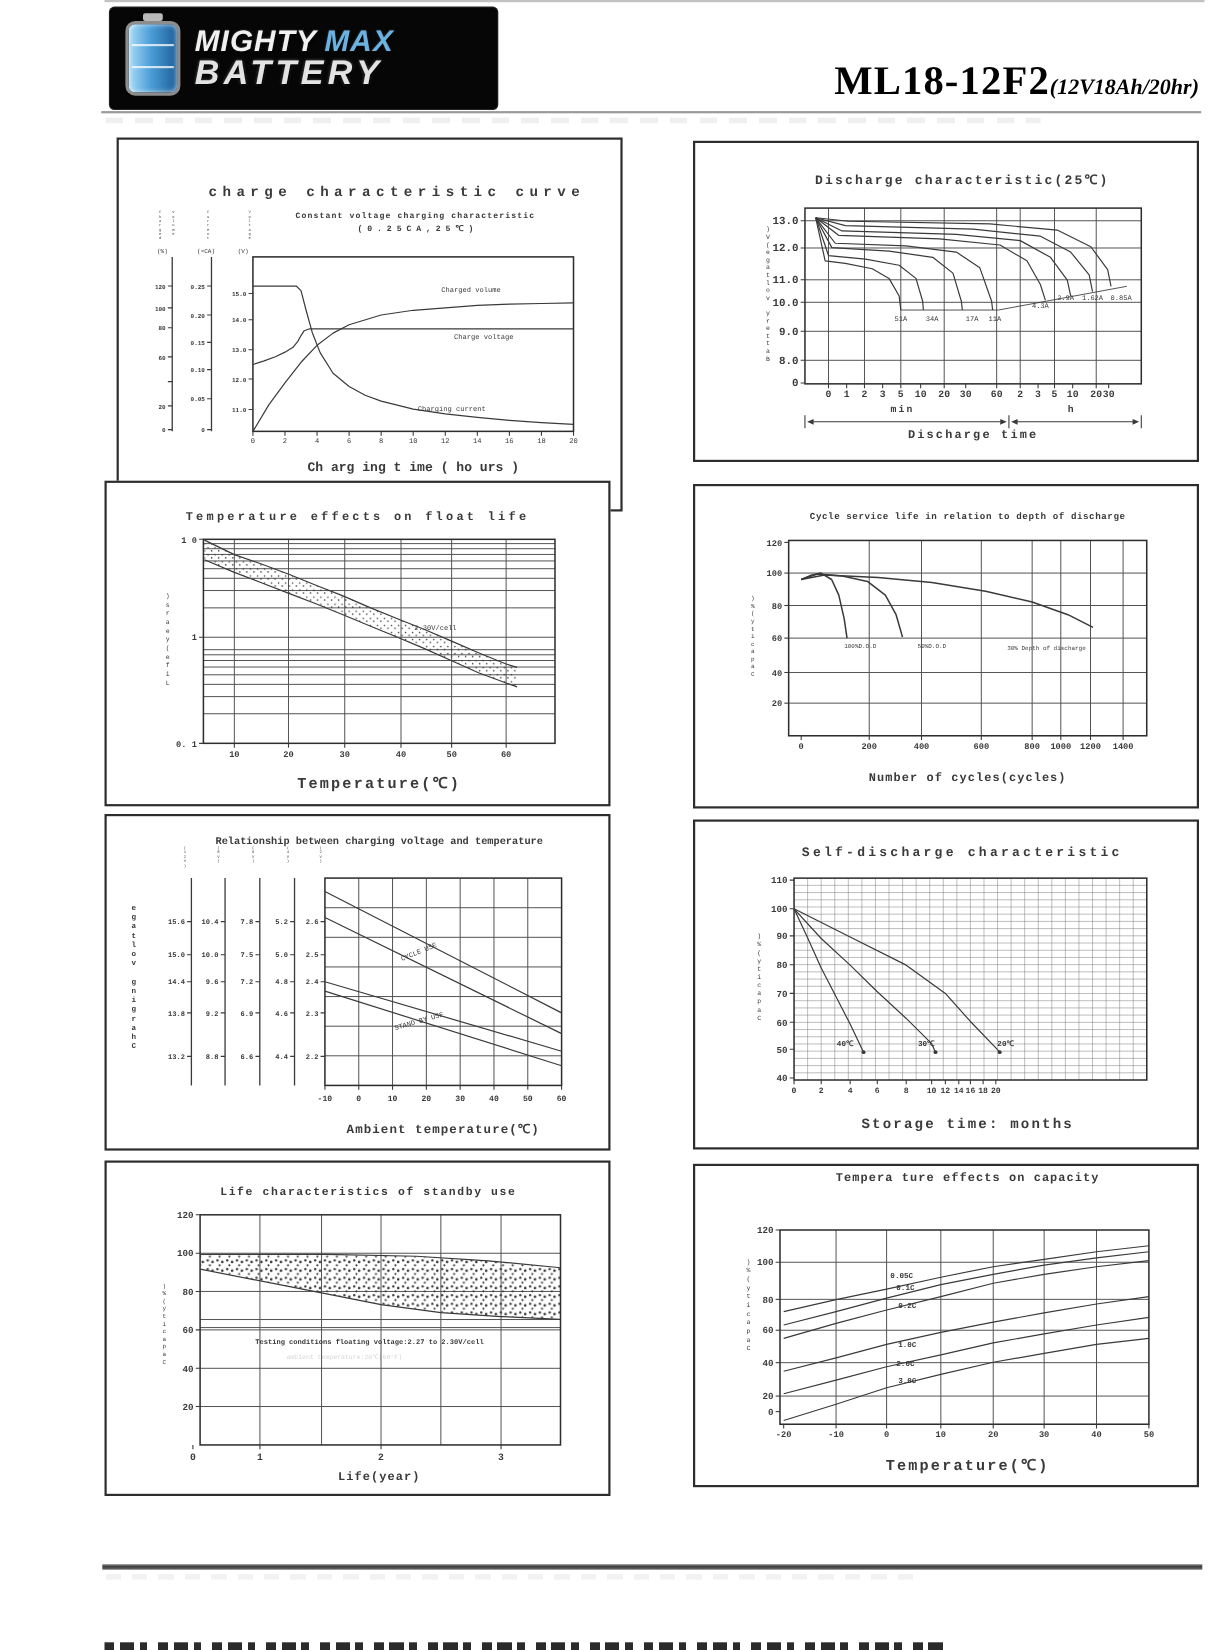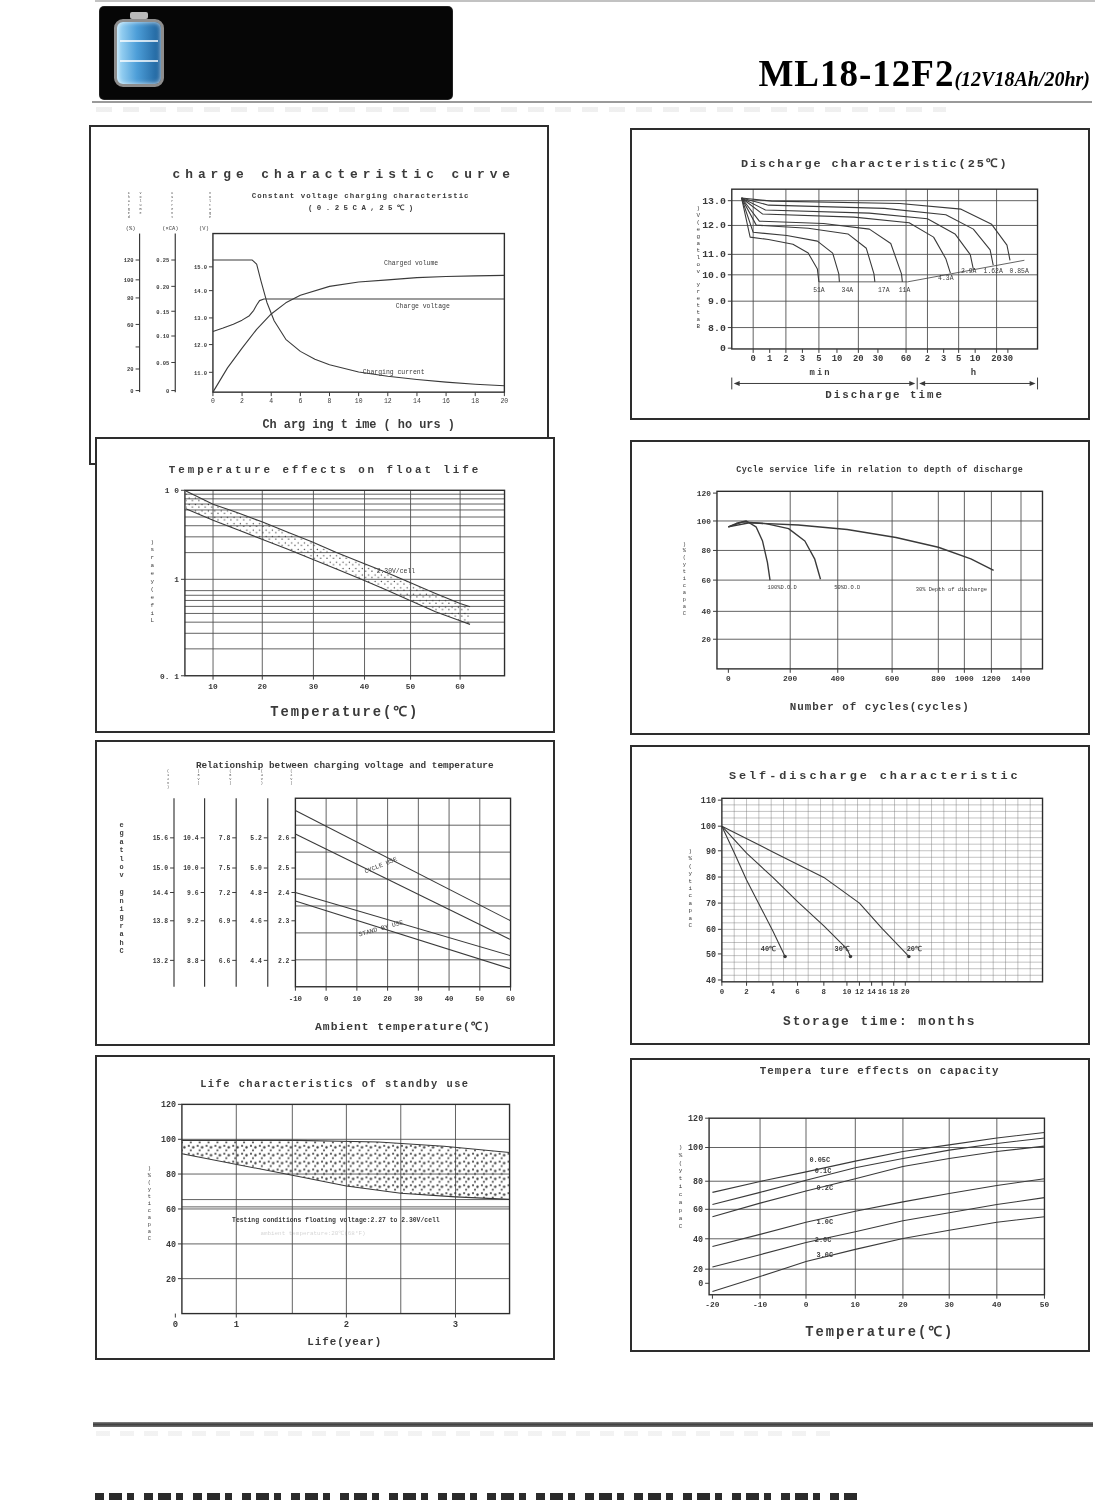--- a/index.html
+++ b/index.html
@@ -25,30 +25,34 @@
   .ghost2{position:absolute;left:96px;top:1431px;width:740px;height:5px;background:repeating-linear-gradient(90deg,#e6e6e6 0 14px,transparent 14px 24px);opacity:.5;}
   .cutoff{position:absolute;left:95px;top:1493px;width:765px;height:7px;background:repeating-linear-gradient(90deg,#2b2b2b 0 9px,transparent 9px 14px,#2b2b2b 14px 27px,transparent 27px 32px,#2b2b2b 32px 39px,transparent 39px 49px);}
 </style>
 </head>
 <body>
 
 <div class="top-line"></div>
 
 <div class="logo">
   <div class="batt"></div>
+  <div class="logo-text">
+    <div class="lt1"><span>MIGHTY</span><span class="max">MAX</span></div>
+    <div class="lt2">BATTERY</div>
+  </div>
 </div>
 
 <div class="model">
   <span class="model-code">ML18-12F2</span><span class="model-spec">(12V18Ah/20hr)</span>
 </div>
 
 <div class="header-rule"></div>
 <div class="ghost"></div>
 
-<div class="chart" style="left:89px;top:125px;width:460px;height:340px">
+<div class="chart" style="left:106px;top:125px;width:460px;height:340px">
     <svg viewBox="0 0 460 300">
       <rect x="123" y="88" width="294" height="160" fill="none" stroke="#2d2d2d" stroke-width="1.4"></rect>
       <polyline points="123,248 137.7,223.52 152.4,203.51999999999998 167.1,184.64 181.8,169.12 196.5,157.92000000000002 211.2,150.24 240.60000000000002,141.28 270,136.96 299.4,134.72 328.79999999999995,132.48000000000002 358.20000000000005,131.36 387.6,130.72 417,130.24" fill="none" stroke="#3a3a3a" stroke-width="1.1" stroke-linejoin="round"></polyline>
       <polyline points="123,186.72 133.29,183.36 143.58,179.51999999999998 152.4,175.36 159.75,170.88 164.16,165.44 167.1,160.16 170.04,155.68 174.45,154.08 417,154.08" fill="none" stroke="#3a3a3a" stroke-width="1.1" stroke-linejoin="round"></polyline>
       <polyline points="123,114.72 162.69,114.72 167.1,118.88 171.51,136 177.39,157.28 184.74,176 196.5,194.72 211.2,206.88 225.89999999999998,214.88 240.60000000000002,220.32 270,227.68 299.4,232 328.79999999999995,235.2 358.20000000000005,237.92 387.6,240 417,241.6" fill="none" stroke="#3a3a3a" stroke-width="1.1" stroke-linejoin="round"></polyline>
       <line x1="49" y1="88" x2="49" y2="248" stroke="#3a3a3a" stroke-width="1.2"></line>
       <line x1="45" y1="114.72" x2="49" y2="114.72" stroke="#3a3a3a" stroke-width="1"></line>
       <text x="43" y="117.22" text-anchor="end" font-size="5.5" fill="#3a3a3a" font-weight="700">120</text>
       <line x1="45" y1="134.72" x2="49" y2="134.72" stroke="#3a3a3a" stroke-width="1"></line>
       <text x="43" y="137.22" text-anchor="end" font-size="5.5" fill="#3a3a3a" font-weight="700">100</text>

